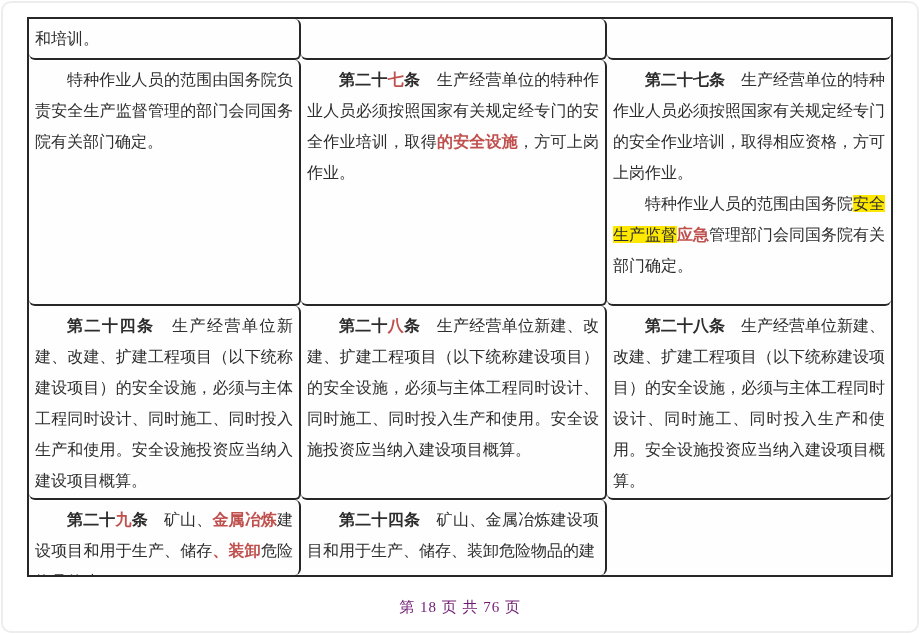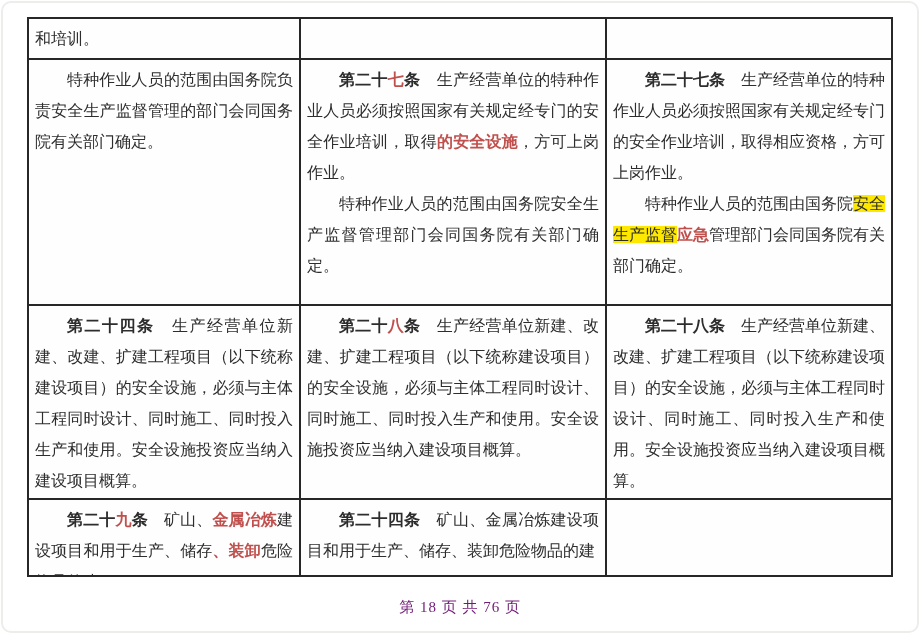--- a/index.html
+++ b/index.html
@@ -33,20 +33,21 @@
     grid-template-columns: 272px 306px 1fr;
     grid-template-rows: 41px 246px 194px 1fr;
     background: #fefefe;
   }
   .cell {
     box-sizing: border-box;
     border-right: 2px solid #272727;
     border-bottom: 2px solid #272727;
     padding: 4px 6px 0 6px;
     overflow: hidden;
+    border-radius: 6px;
   }
   .cell:nth-child(3n) { border-right: none; }
   .cell:nth-child(n+10) { border-bottom: none; }
   .cell p {
     margin: 0;
     font-size: 16px;
     line-height: 31px;
     text-align: justify;
     text-indent: 2em;
   }
@@ -75,21 +76,20 @@
     <div class="cell">
       <p class="no-indent"><span>和培训。</span></p>
     </div>
     <div class="cell"></div>
     <div class="cell"></div>
     <div class="cell">
       <p><span>特种作业人员的范围由国务院负责安全生产监督管理的部门会同国务院有关部门确定。</span></p>
     </div>
     <div class="cell">
       <p><span class="seg-bold">第二十</span><span class="seg-bold seg-red">七</span><span class="seg-bold">条</span><span>　生产经营单位的特种作业人员必须按照国家有关规定经专门的安全作业培训，取得</span><span class="seg-bold seg-red">的安全设施</span><span>，方可上岗作业。</span></p>
-      <p><span>特种作业人员的范围由国务院安全生产监督管理部门会同国务院有关部门确定。</span></p>
     </div>
     <div class="cell">
       <p><span class="seg-bold">第二十七条</span><span>　生产经营单位的特种作业人员必须按照国家有关规定经专门的安全作业培训，取得相应资格，方可上岗作业。</span></p>
       <p><span>特种作业人员的范围由国务院</span><span class="seg-hl">安全生产监督</span><span class="seg-bold seg-red">应急</span><span>管理部门会同国务院有关部门确定。</span></p>
     </div>
     <div class="cell">
       <p><span class="seg-bold">第二十四条</span><span>　生产经营单位新建、改建、扩建工程项目（以下统称建设项目）的安全设施，必须与主体工程同时设计、同时施工、同时投入生产和使用。安全设施投资应当纳入建设项目概算。</span></p>
     </div>
     <div class="cell">
       <p><span class="seg-bold">第二十</span><span class="seg-bold seg-red">八</span><span class="seg-bold">条</span><span>　生产经营单位新建、改建、扩建工程项目（以下统称建设项目）的安全设施，必须与主体工程同时设计、同时施工、同时投入生产和使用。安全设施投资应当纳入建设项目概算。</span></p>

